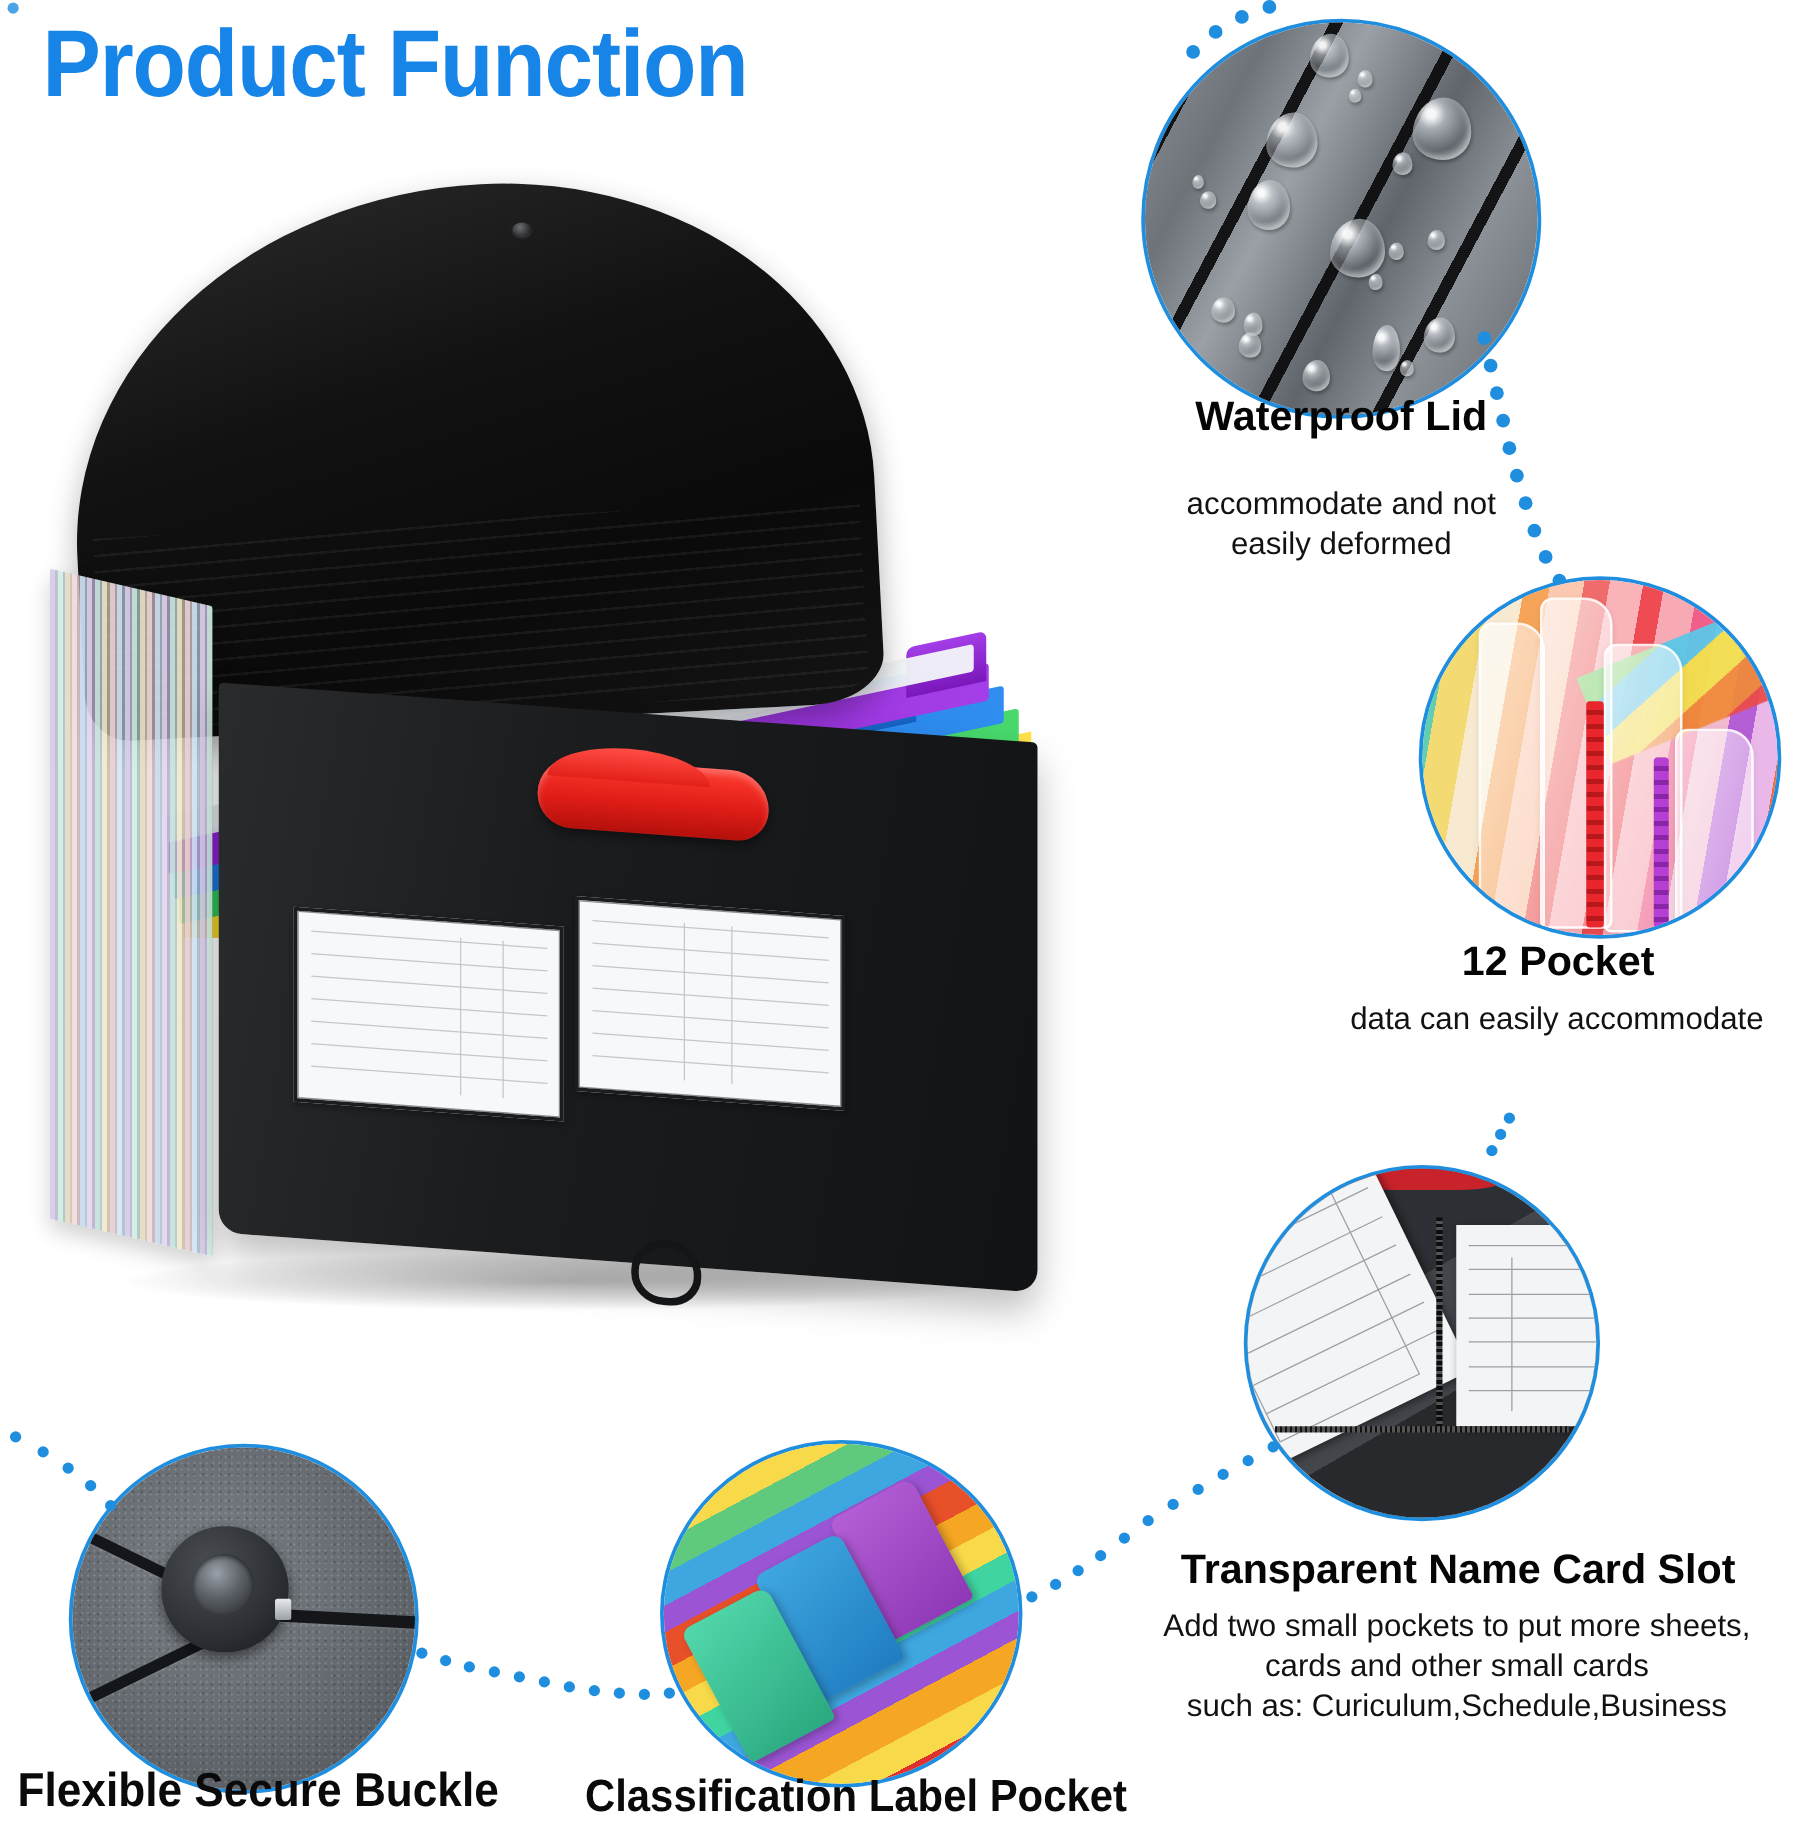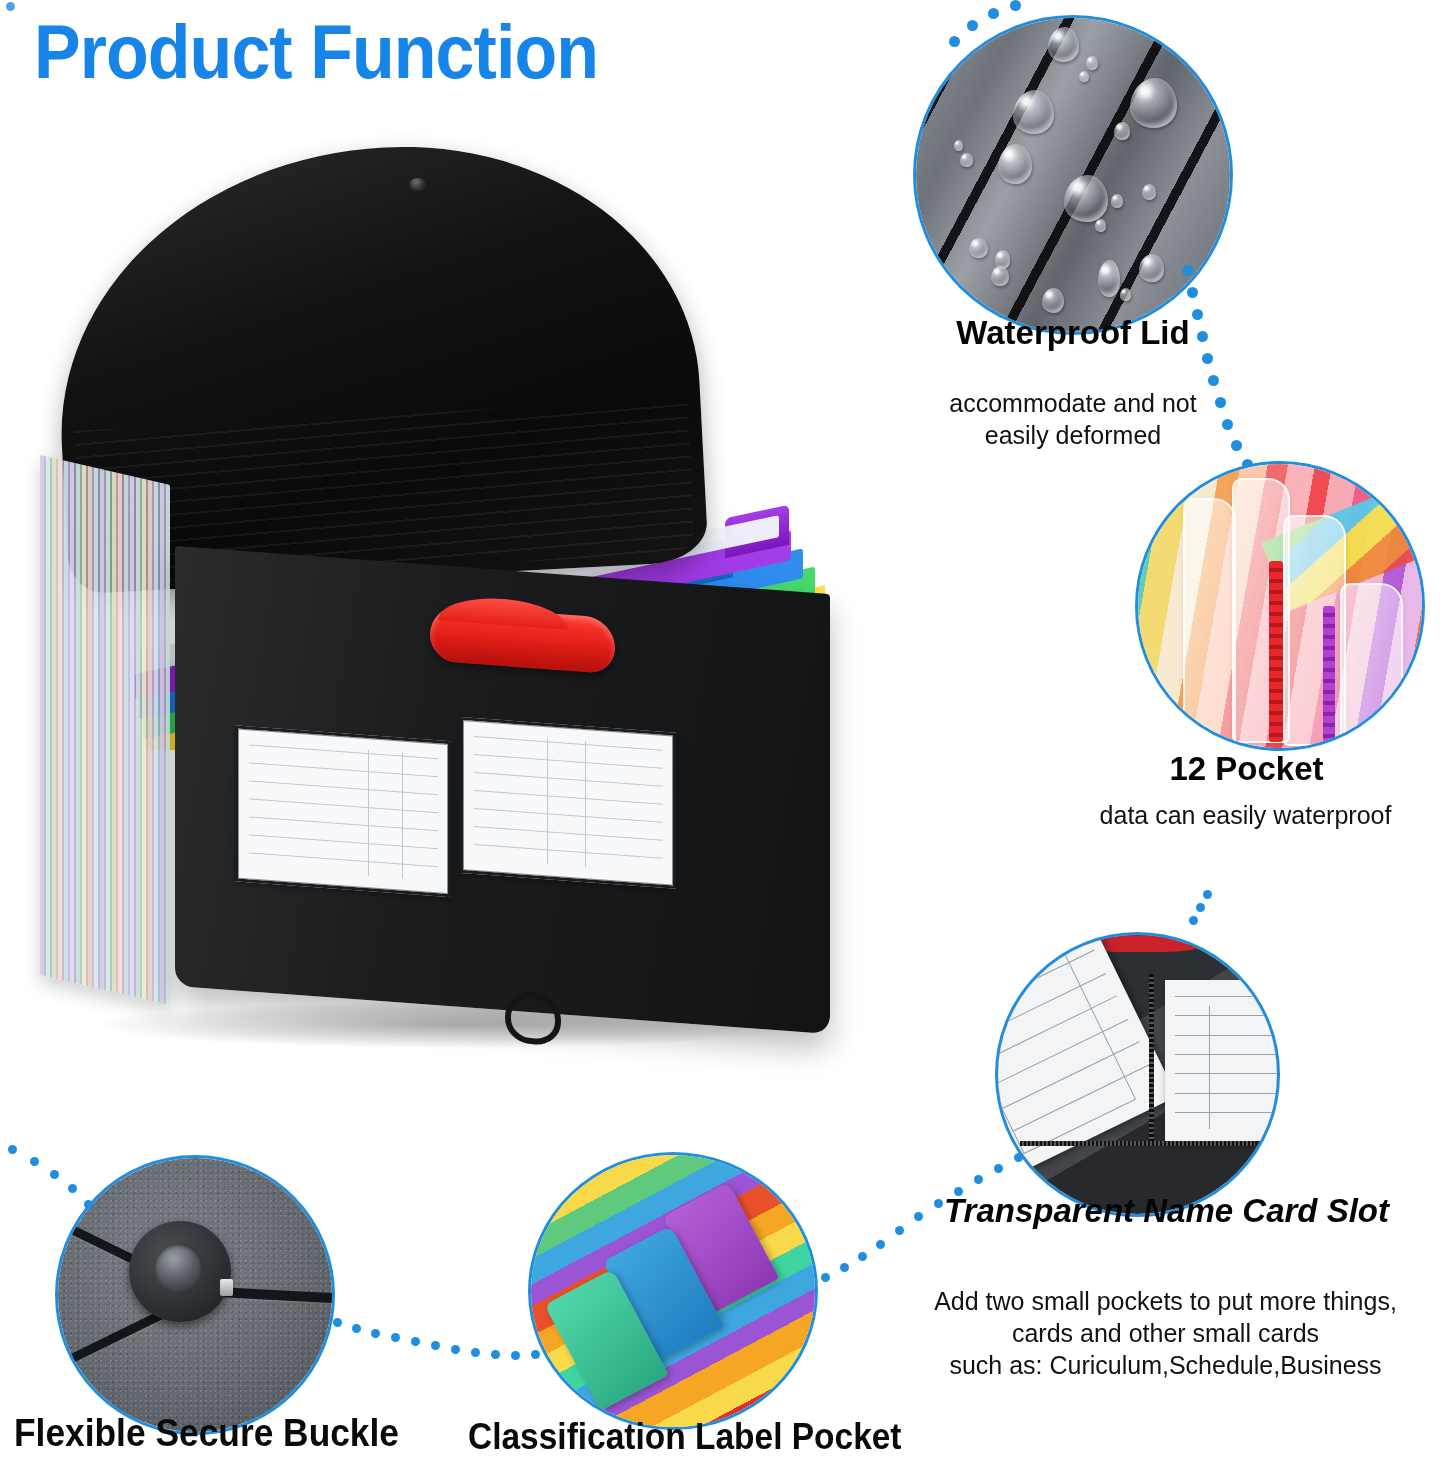--- a/index.html
+++ b/index.html
@@ -350,21 +350,21 @@
     <span class="pocket-sheet" style="left:16%;top:12%;width:17%;height:86%;"></span>
     <span class="pocket-sheet" style="left:33%;top:5%;width:19%;height:92%;"></span>
     <span class="pocket-sheet" style="left:51%;top:18%;width:21%;height:80%;"></span>
     <span class="pocket-sheet" style="left:71%;top:42%;width:21%;height:56%;"></span>
     <span style="position:absolute;left:46%;top:34%;width:5%;height:64%;background:repeating-linear-gradient(180deg,#e8262c 0 7px,#b8171c 7px 11px);border-radius:3px;"></span>
     <span style="position:absolute;left:65%;top:50%;width:4.5%;height:48%;background:repeating-linear-gradient(180deg,#b43fd2 0 7px,#8b25a8 7px 11px);border-radius:3px;"></span>
   </div>
 
   <div class="callout-heading" style="left:1050px;width:393px;top:752px;font-size:33px;">12 Pocket</div>
   <div class="callout-body" style="left:1048px;width:395px;top:800px;font-size:25px;">
-    <div>data can easily waterproof</div>
+    <div>data can easily accommodate</div>
   </div>
 
   <span class="dot sm" style="left:1203px;top:890px;"></span>
   <span class="dot sm" style="left:1196px;top:903px;"></span>
   <span class="dot sm" style="left:1189px;top:916px;"></span>
 
   <div class="circle" style="left:995px;top:932px;width:285px;height:285px;">
     <div class="fill namecard-fill"></div>
     <div class="nc-red"></div>
     <div class="nc-card" style="left:-10%;top:5%;width:62%;height:70%;transform:rotate(-26deg);">
@@ -383,23 +383,23 @@
         <span class="rule" style="top:46%"></span>
       <span class="rule" style="top:58%"></span>
         <span class="rule" style="top:70%"></span>
       <span class="rule" style="top:82%"></span>
       <span style="position:absolute;left:28%;top:16%;bottom:8%;width:1px;background:#9aa0a6;"></span>
     </div>
     <div class="nc-zip" style="left:54%;top:14%;width:5px;height:60%;background:repeating-linear-gradient(180deg,#0c0c0c 0 3px,#555 3px 5px);"></div>
     <div class="nc-zip" style="left:8%;top:74%;width:84%;height:5px;"></div>
   </div>
 
-  <div class="callout-heading" style="left:890px;width:553px;top:1194px;font-size:33px;font-style:italic;">Transparent Name Card Slot</div>
+  <div class="callout-heading" style="left:890px;width:553px;top:1238px;font-size:33px;">Transparent Name Card Slot</div>
   <div class="callout-body" style="left:888px;width:555px;top:1286px;font-size:25px;">
-    <div>Add two small pockets to put more things,</div>
+    <div>Add two small pockets to put more sheets,</div>
     <div>cards and other small cards</div>
     <div>such as: Curiculum,Schedule,Business</div>
   </div>
 
   <span class="dot sm" style="left:1014px;top:1153px;"></span>
   <span class="dot sm" style="left:994px;top:1164px;"></span>
   <span class="dot sm" style="left:974px;top:1175px;"></span>
   <span class="dot sm" style="left:954px;top:1187px;"></span>
   <span class="dot sm" style="left:934px;top:1199px;"></span>
   <span class="dot sm" style="left:914px;top:1212px;"></span>

